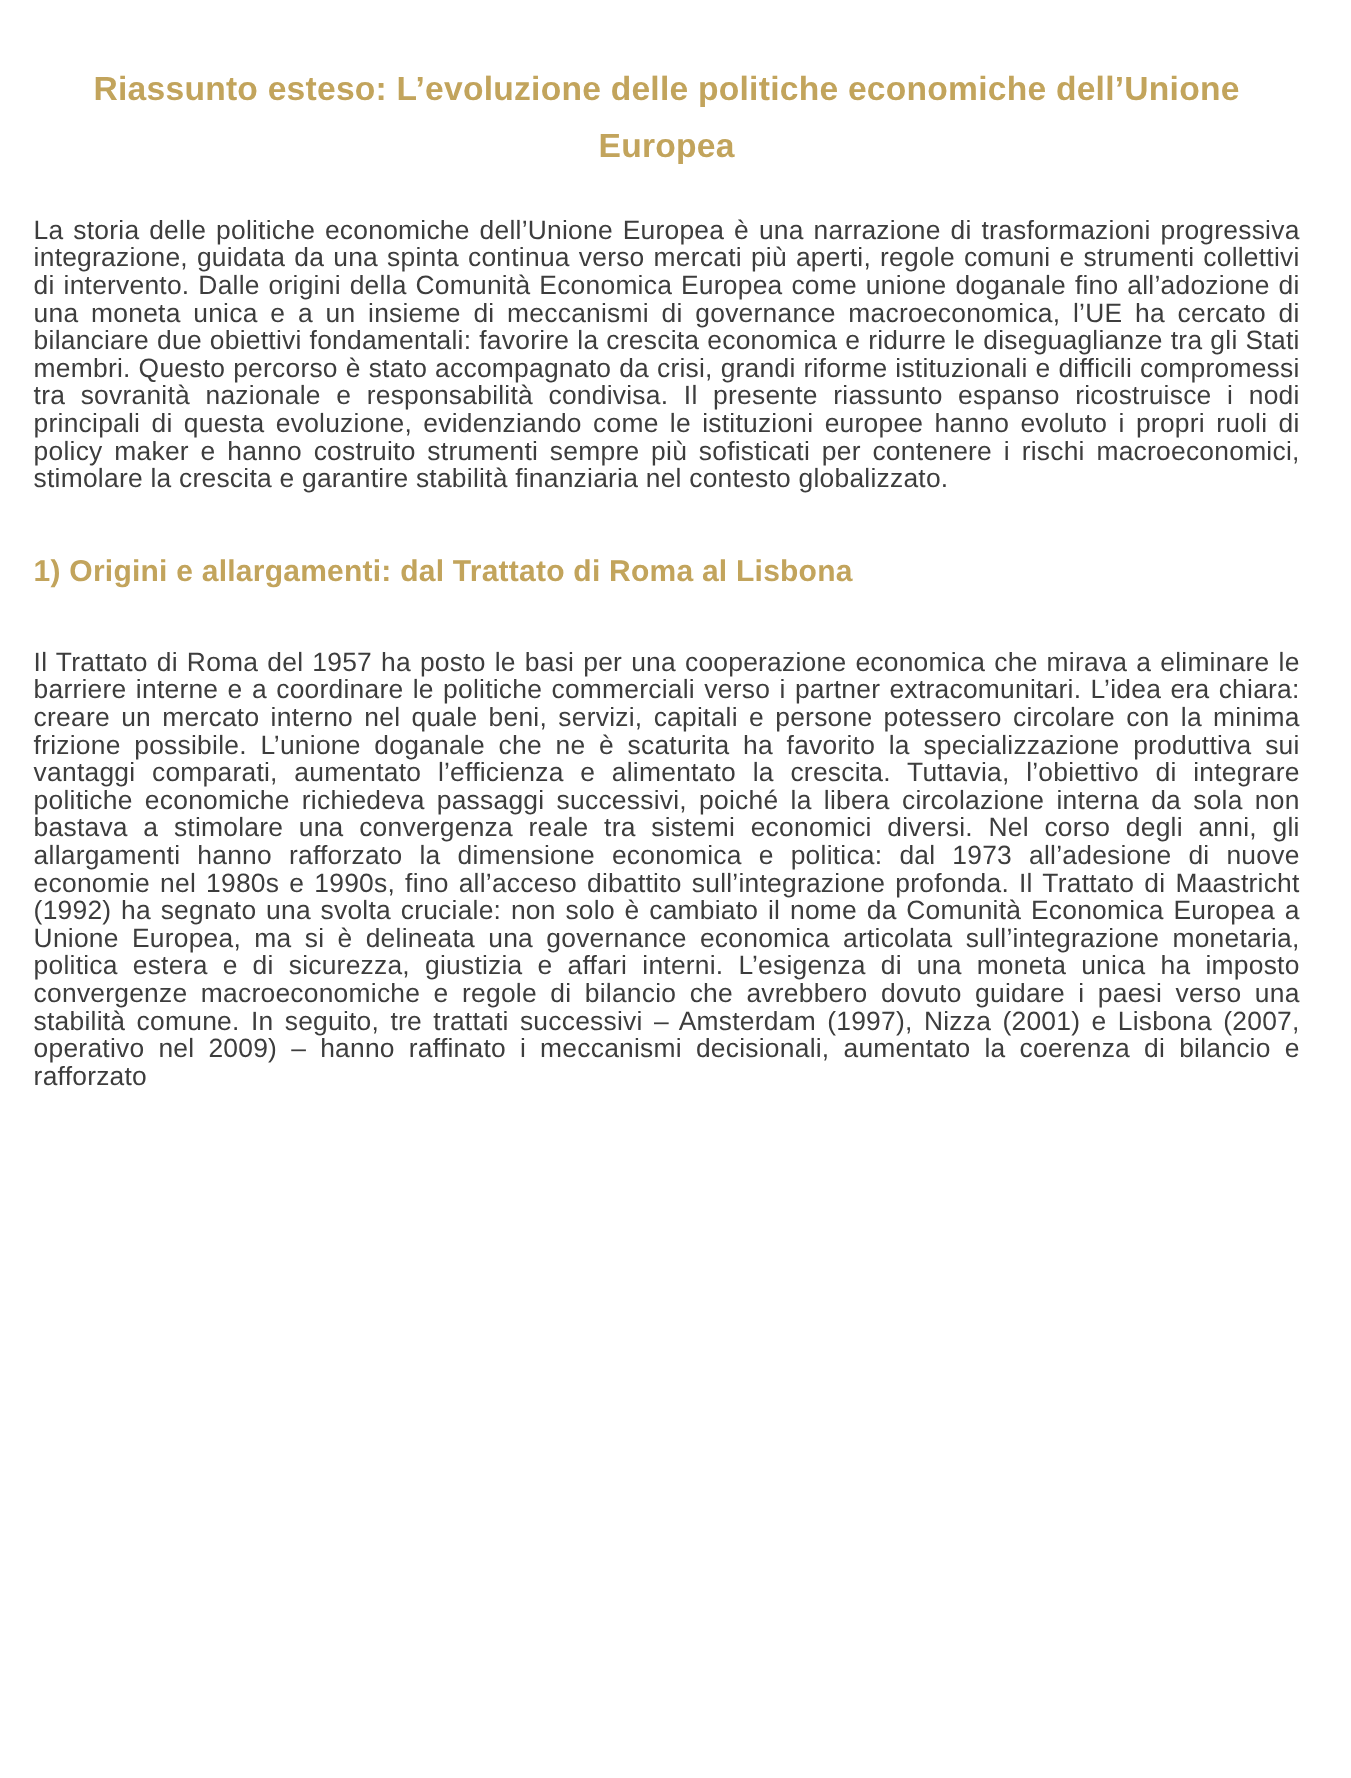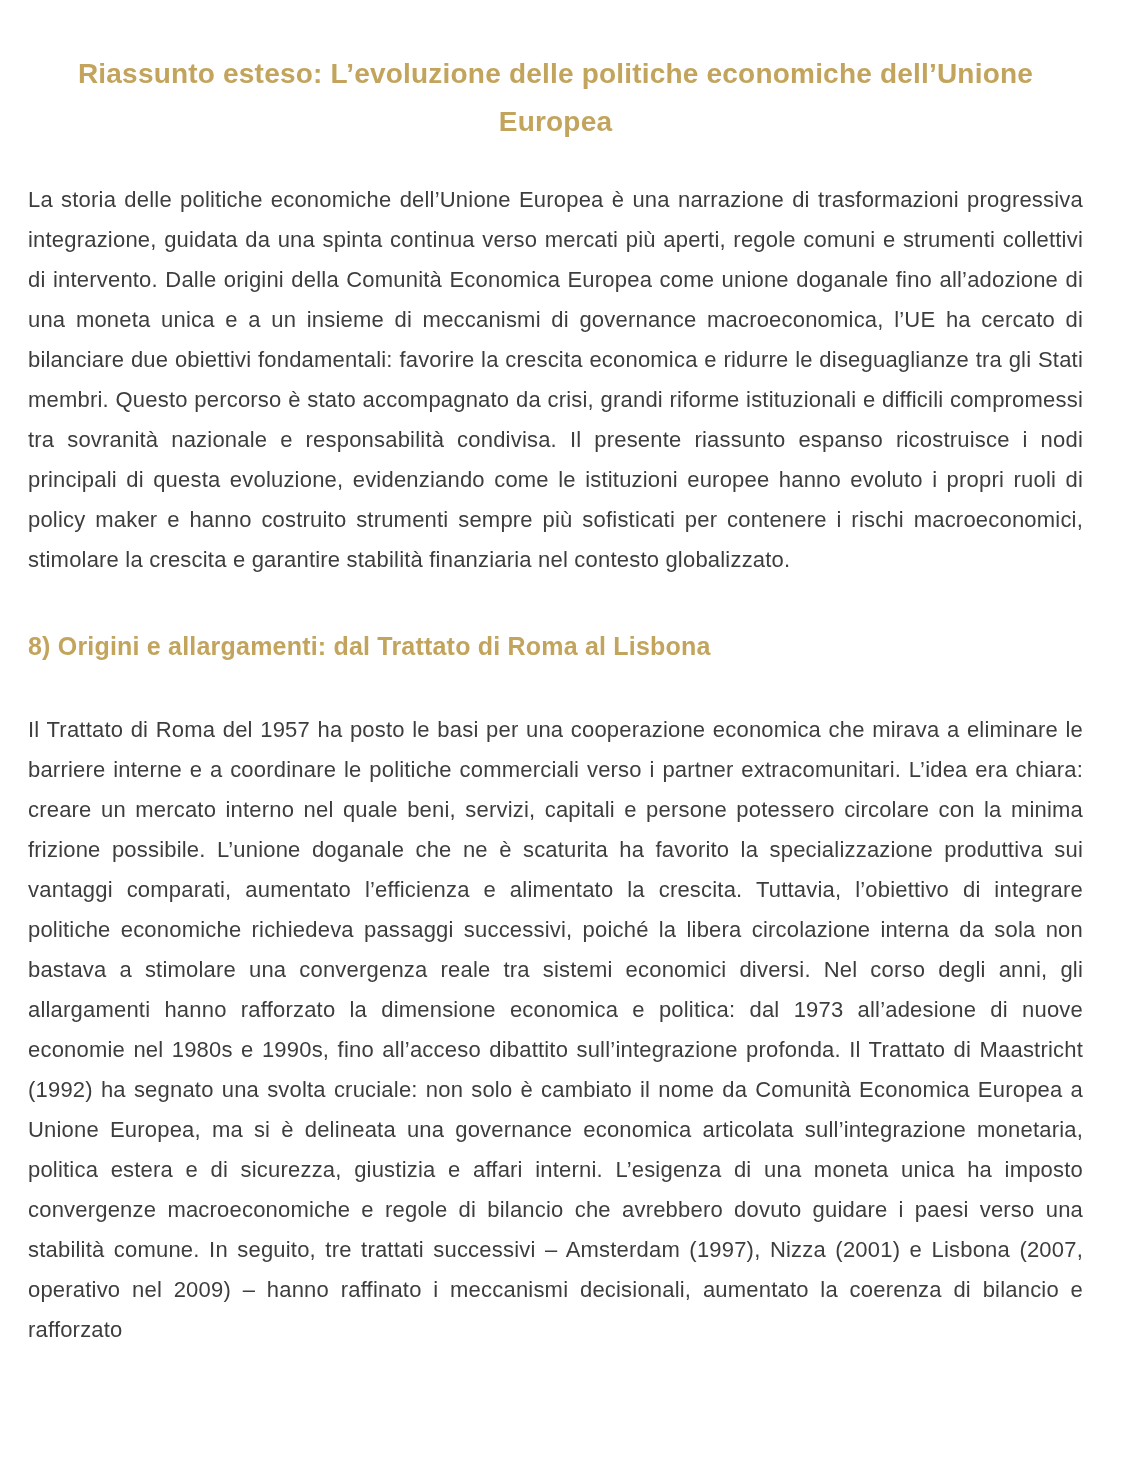--- a/index.html
+++ b/index.html
@@ -25,21 +25,21 @@
     font-size: 28px;
     line-height: 48px;
     font-weight: 700;
     color: #c2a45c;
     letter-spacing: 0.2px;
   }
   .body-par {
     margin: 0;
     font-size: 22px;
     font-weight: 300;
-    line-height: 40px;
+    line-height: 23px;
     text-align: justify;
     letter-spacing: 0.2px;
     color: #3d3d3d;
   }
   .section-heading {
     margin: 50px 0 48px 0;
     font-size: 25px;
     line-height: 32px;
     font-weight: 700;
     color: #c2a45c;
@@ -52,17 +52,17 @@
 </style>
 </head>
 <body>
 
 <div class="page">
 
   <h1 class="doc-title">Riassunto esteso: L’evoluzione delle politiche economiche dell’Unione Europea</h1>
 
   <p class="body-par">La storia delle politiche economiche dell’Unione Europea è una narrazione di trasformazioni progressiva integrazione, guidata da una spinta continua verso mercati più aperti, regole comuni e strumenti collettivi di intervento. Dalle origini della Comunità Economica Europea come unione doganale fino all’adozione di una moneta unica e a un insieme di meccanismi di governance macroeconomica, l’UE ha cercato di bilanciare due obiettivi fondamentali: favorire la crescita economica e ridurre le diseguaglianze tra gli Stati membri. Questo percorso è stato accompagnato da crisi, grandi riforme istituzionali e difficili compromessi tra sovranità nazionale e responsabilità condivisa. Il presente riassunto espanso ricostruisce i nodi principali di questa evoluzione, evidenziando come le istituzioni europee hanno evoluto i propri ruoli di policy maker e hanno costruito strumenti sempre più sofisticati per contenere i rischi macroeconomici, stimolare la crescita e garantire stabilità finanziaria nel contesto globalizzato.</p>
 
-  <h2 class="section-heading">8) Origini e allargamenti: dal Trattato di Roma al Lisbona</h2>
+  <h2 class="section-heading">1) Origini e allargamenti: dal Trattato di Roma al Lisbona</h2>
 
   <p class="body-par cutoff">Il Trattato di Roma del 1957 ha posto le basi per una cooperazione economica che mirava a eliminare le barriere interne e a coordinare le politiche commerciali verso i partner extracomunitari. L’idea era chiara: creare un mercato interno nel quale beni, servizi, capitali e persone potessero circolare con la minima frizione possibile. L’unione doganale che ne è scaturita ha favorito la specializzazione produttiva sui vantaggi comparati, aumentato l’efficienza e alimentato la crescita. Tuttavia, l’obiettivo di integrare politiche economiche richiedeva passaggi successivi, poiché la libera circolazione interna da sola non bastava a stimolare una convergenza reale tra sistemi economici diversi. Nel corso degli anni, gli allargamenti hanno rafforzato la dimensione economica e politica: dal 1973 all’adesione di nuove economie nel 1980s e 1990s, fino all’acceso dibattito sull’integrazione profonda. Il Trattato di Maastricht (1992) ha segnato una svolta cruciale: non solo è cambiato il nome da Comunità Economica Europea a Unione Europea, ma si è delineata una governance economica articolata sull’integrazione monetaria, politica estera e di sicurezza, giustizia e affari interni. L’esigenza di una moneta unica ha imposto convergenze macroeconomiche e regole di bilancio che avrebbero dovuto guidare i paesi verso una stabilità comune. In seguito, tre trattati successivi – Amsterdam (1997), Nizza (2001) e Lisbona (2007, operativo nel 2009) – hanno raffinato i meccanismi decisionali, aumentato la coerenza di bilancio e rafforzato</p>
 
 </div>
 
 </body></html>

